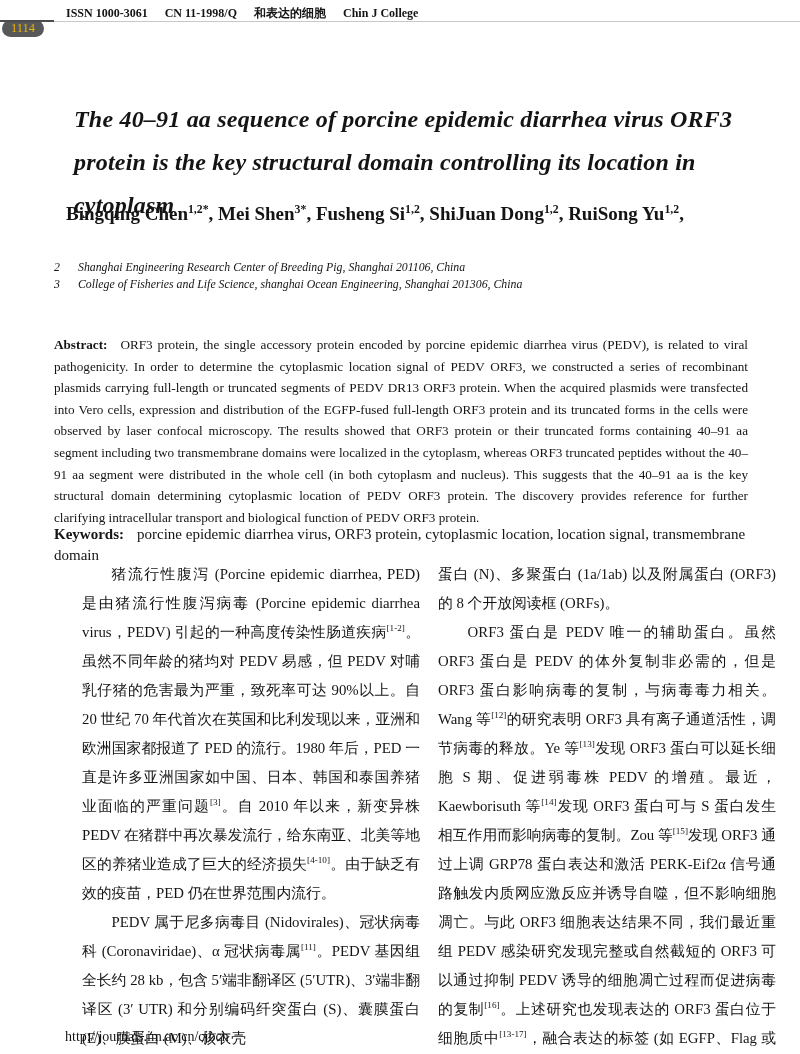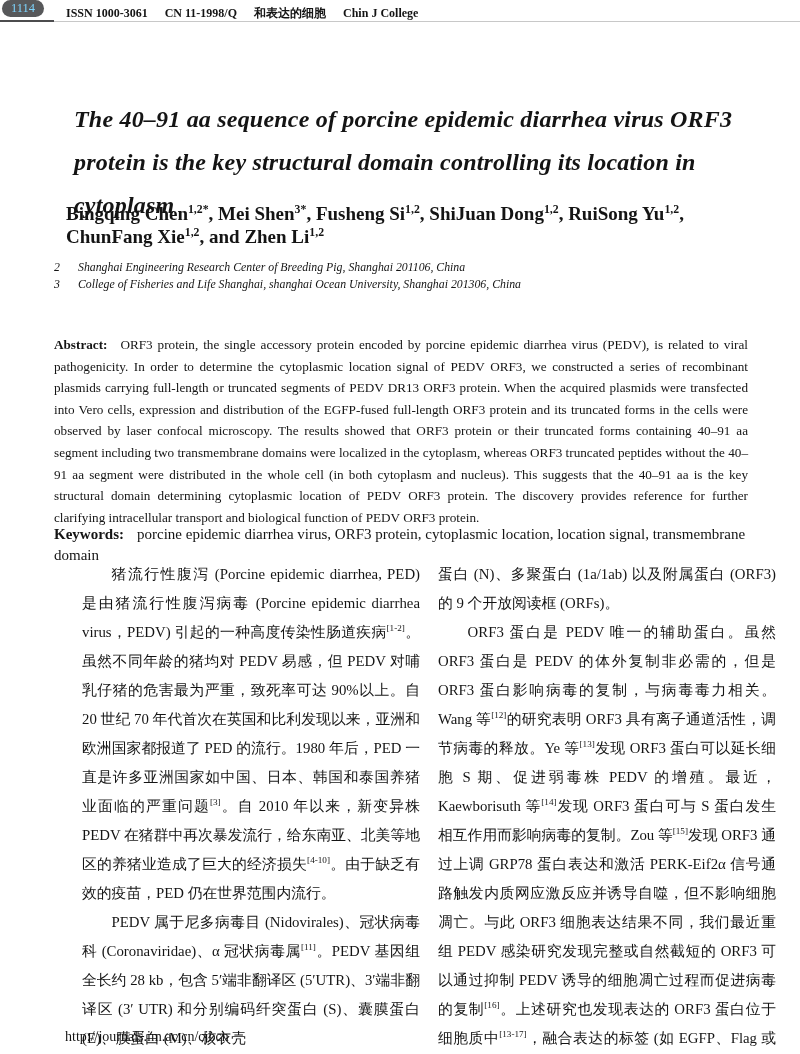--- a/index.html
+++ b/index.html
@@ -2,22 +2,22 @@
 <html lang="zh"><head>
 <meta charset="utf-8">
 <style>
   html,body{margin:0;padding:0;background:#ffffff;}
   body{width:800px;height:1054px;position:relative;overflow:hidden;
        font-family:"Liberation Serif","DejaVu Serif",serif;color:#141414;
        -webkit-font-smoothing:antialiased;}
   .page{position:absolute;inset:0;background:#fff;}
 
   
-  .badge{position:absolute;left:2px;top:0;width:42px;height:17px;border-radius:9px;
-         background:#57585a;color:#7dd3fc;text-align:center;font-size:12.5px;line-height:17px;}
+  .badge{position:absolute;left:2px;top:20px;width:42px;height:17px;border-radius:9px;
+         background:#57585a;color:#eab308;text-align:center;font-size:12.5px;line-height:17px;}
   .header-info{position:absolute;left:66px;top:5px;font-size:12px;font-weight:bold;
                white-space:nowrap;}
   .header-info span{margin-right:17px;}
   .rule-light{position:absolute;left:0;top:21px;width:800px;height:1px;background:#c8c8c8;}
   .rule-dark{position:absolute;left:0;top:20px;width:54px;height:2px;background:#4c4c4e;}
 
   
   .title{position:absolute;left:66px;width:684px;top:90px;margin:8px;
          font-size:24px;font-weight:bold;line-height:43px;letter-spacing:.2px;font-style:italic;}
   .authors{position:absolute;left:66px;width:684px;top:202px;font-size:19px;font-weight:bold;}
@@ -57,40 +57,39 @@
   <div class="header-info">
     <span>ISSN 1000-3061</span><span>CN 11-1998/Q</span><span>和表达的细胞</span><span>Chin J College</span>
   </div>
   <div class="rule-light" style="background: rgb(200, 200, 200);"></div>
   <div class="rule-dark" style="background: rgb(76, 76, 78);"></div>
 
   <h1 class="title">The 40–91 aa sequence of porcine epidemic diarrhea virus ORF3 protein is the key structural domain controlling its location in cytoplasm</h1>
 
   <div class="authors">
     <p>Bingqing Chen<sup>1,2*</sup>, Mei Shen<sup>3*</sup>, Fusheng Si<sup>1,2</sup>, ShiJuan Dong<sup>1,2</sup>, RuiSong Yu<sup>1,2</sup>,</p>
-    <p>ChunFang Xie<sup>1,2</sup>, and Zhen Li<sup>1,2</sup></p>
   </div>
 
   <div class="affiliations">
       <p><span class="aff-num">2</span><span>Shanghai Engineering Research Center of Breeding Pig, Shanghai 201106, China</span></p>
-      <p><span class="aff-num">3</span><span>College of Fisheries and Life Shanghai, shanghai Ocean University, Shanghai 201306, China</span></p>
+      <p><span class="aff-num">3</span><span>College of Fisheries and Life Science, shanghai Ocean Engineering, Shanghai 201306, China</span></p>
     </div>
 
   <p class="abstract">
     <span class="lbl">Abstract:</span><span>ORF3 protein, the single accessory protein encoded by porcine epidemic diarrhea virus (PEDV), is related to viral pathogenicity. In order to determine the cytoplasmic location signal of PEDV ORF3, we constructed a series of recombinant plasmids carrying full-length or truncated segments of PEDV DR13 ORF3 protein. When the acquired plasmids were transfected into Vero cells, expression and distribution of the EGFP-fused full-length ORF3 protein and its truncated forms in the cells were observed by laser confocal microscopy. The results showed that ORF3 protein or their truncated forms containing 40–91 aa segment including two transmembrane domains were localized in the cytoplasm, whereas ORF3 truncated peptides without the 40–91 aa segment were distributed in the whole cell (in both cytoplasm and nucleus). This suggests that the 40–91 aa is the key structural domain determining cytoplasmic location of PEDV ORF3 protein. The discovery provides reference for further clarifying intracellular transport and biological function of PEDV ORF3 protein.</span>
   </p>
 
   <p class="keywords">
     <span class="lbl">Keywords:</span><span>porcine epidemic diarrhea virus, ORF3 protein, cytoplasmic location, location signal, transmembrane domain</span>
   </p>
 
   <div class="col col-left">
       <p class="indent"><span>猪流行性腹泻 (Porcine epidemic diarrhea, PED) 是由猪流行性腹泻病毒 (Porcine epidemic diarrhea virus，PEDV) 引起的一种高度传染性肠道疾病<sup>[1-2]</sup>。虽然不同年龄的猪均对 PEDV 易感，但 PEDV 对哺乳仔猪的危害最为严重，致死率可达 90%以上。自 20 世纪 70 年代首次在英国和比利发现以来，亚洲和欧洲国家都报道了 PED 的流行。1980 年后，PED 一直是许多亚洲国家如中国、日本、韩国和泰国养猪业面临的严重问题<sup>[3]</sup>。自 2010 年以来，新变异株 PEDV 在猪群中再次暴发流行，给东南亚、北美等地区的养猪业造成了巨大的经济损失<sup>[4-10]</sup>。由于缺乏有效的疫苗，PED 仍在世界范围内流行。</span></p>
       <p class="indent"><span>PEDV 属于尼多病毒目 (Nidovirales)、冠状病毒科 (Coronaviridae)、α 冠状病毒属<sup>[11]</sup>。PEDV 基因组全长约 28 kb，包含 5′端非翻译区 (5′UTR)、3′端非翻译区 (3′ UTR) 和分别编码纤突蛋白 (S)、囊膜蛋白 (E)、膜蛋白 (M)、核衣壳</span></p>
     </div>
   <div class="col col-right">
-      <p><span>蛋白 (N)、多聚蛋白 (1a/1ab) 以及附属蛋白 (ORF3) 的 9 个开放阅读框 (ORFs)。</span></p>
+      <p><span>蛋白 (N)、多聚蛋白 (1a/1ab) 以及附属蛋白 (ORF3) 的 8 个开放阅读框 (ORFs)。</span></p>
       <p class="indent"><span>ORF3 蛋白是 PEDV 唯一的辅助蛋白。虽然 ORF3 蛋白是 PEDV 的体外复制非必需的，但是 ORF3 蛋白影响病毒的复制，与病毒毒力相关。Wang 等<sup>[12]</sup>的研究表明 ORF3 具有离子通道活性，调节病毒的释放。Ye 等<sup>[13]</sup>发现 ORF3 蛋白可以延长细胞 S 期、促进弱毒株 PEDV 的增殖。最近，Kaewborisuth 等<sup>[14]</sup>发现 ORF3 蛋白可与 S 蛋白发生相互作用而影响病毒的复制。Zou 等<sup>[15]</sup>发现 ORF3 通过上调 GRP78 蛋白表达和激活 PERK-Eif2α 信号通路触发内质网应激反应并诱导自噬，但不影响细胞凋亡。与此 ORF3 细胞表达结果不同，我们最近重组 PEDV 感染研究发现完整或自然截短的 ORF3 可以通过抑制 PEDV 诱导的细胞凋亡过程而促进病毒的复制<sup>[16]</sup>。上述研究也发现表达的 ORF3 蛋白位于细胞质中<sup>[13-17]</sup>，融合表达的标签 (如 EGFP、Flag 或 Myc) 和表达的细胞</span></p>
     </div>
 
   <div class="footer">http://journals.im.ac.cn/cjbcn</div>
 
 </div>
 
 </body></html>

